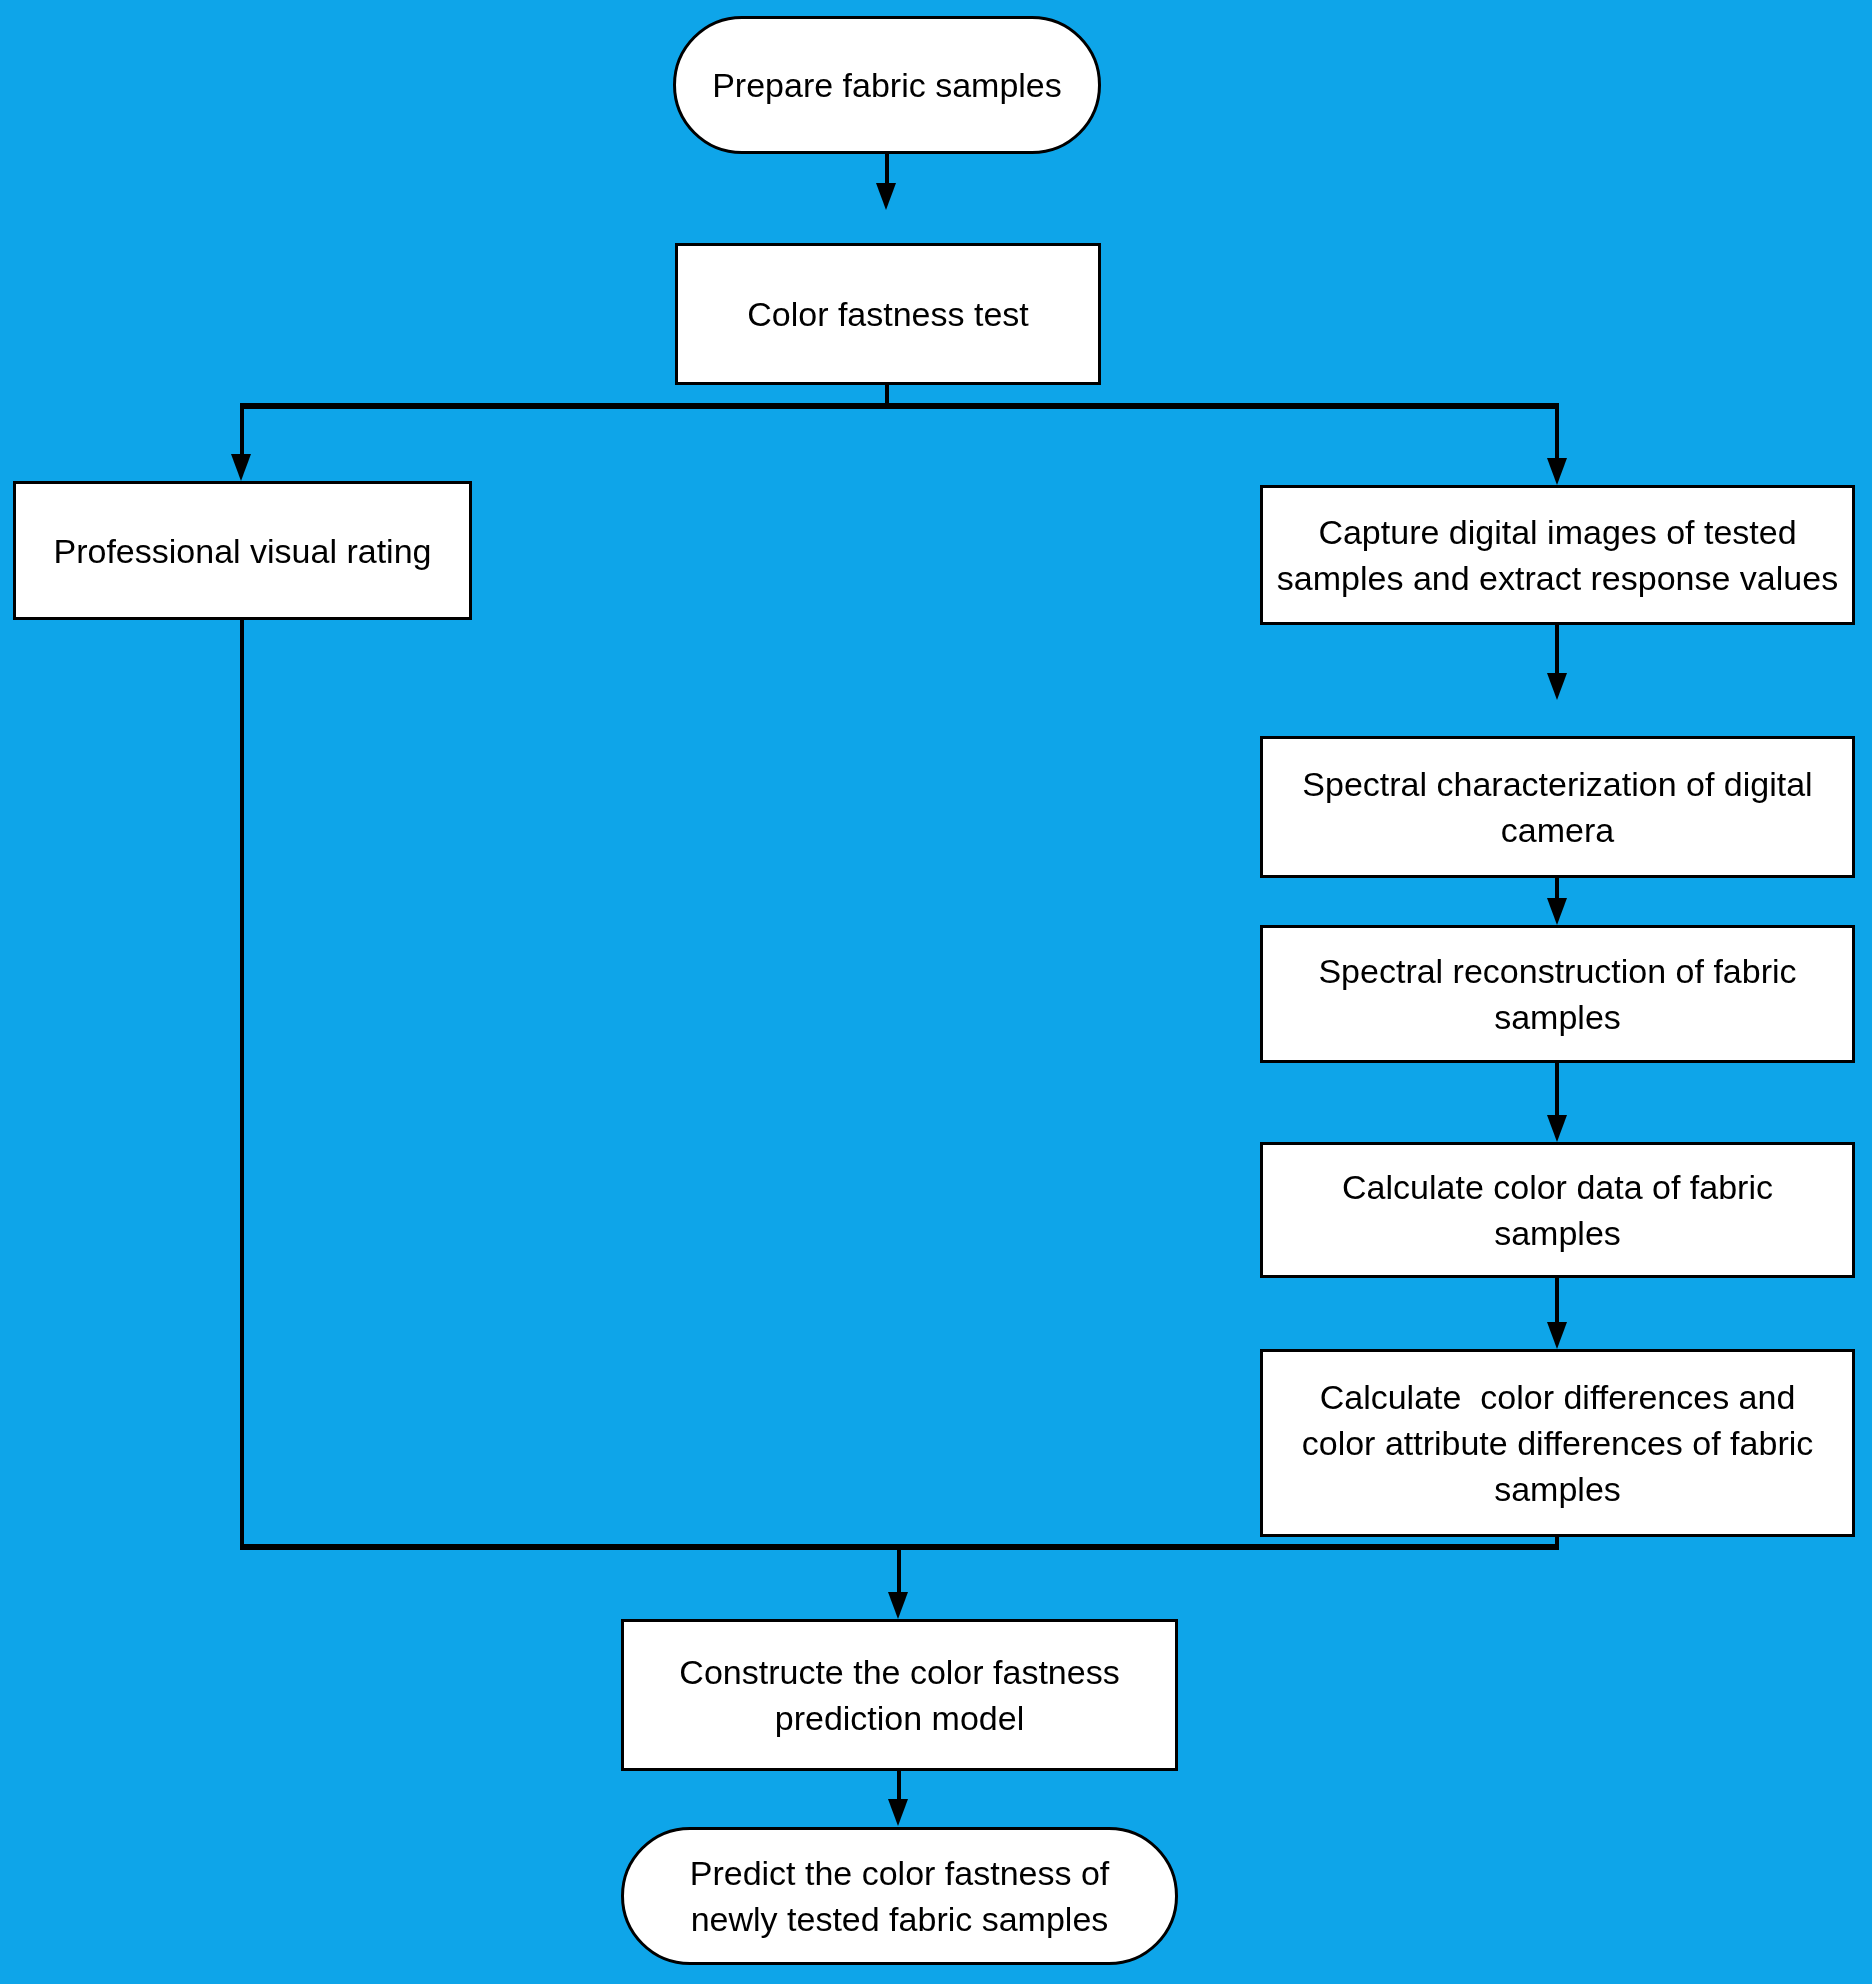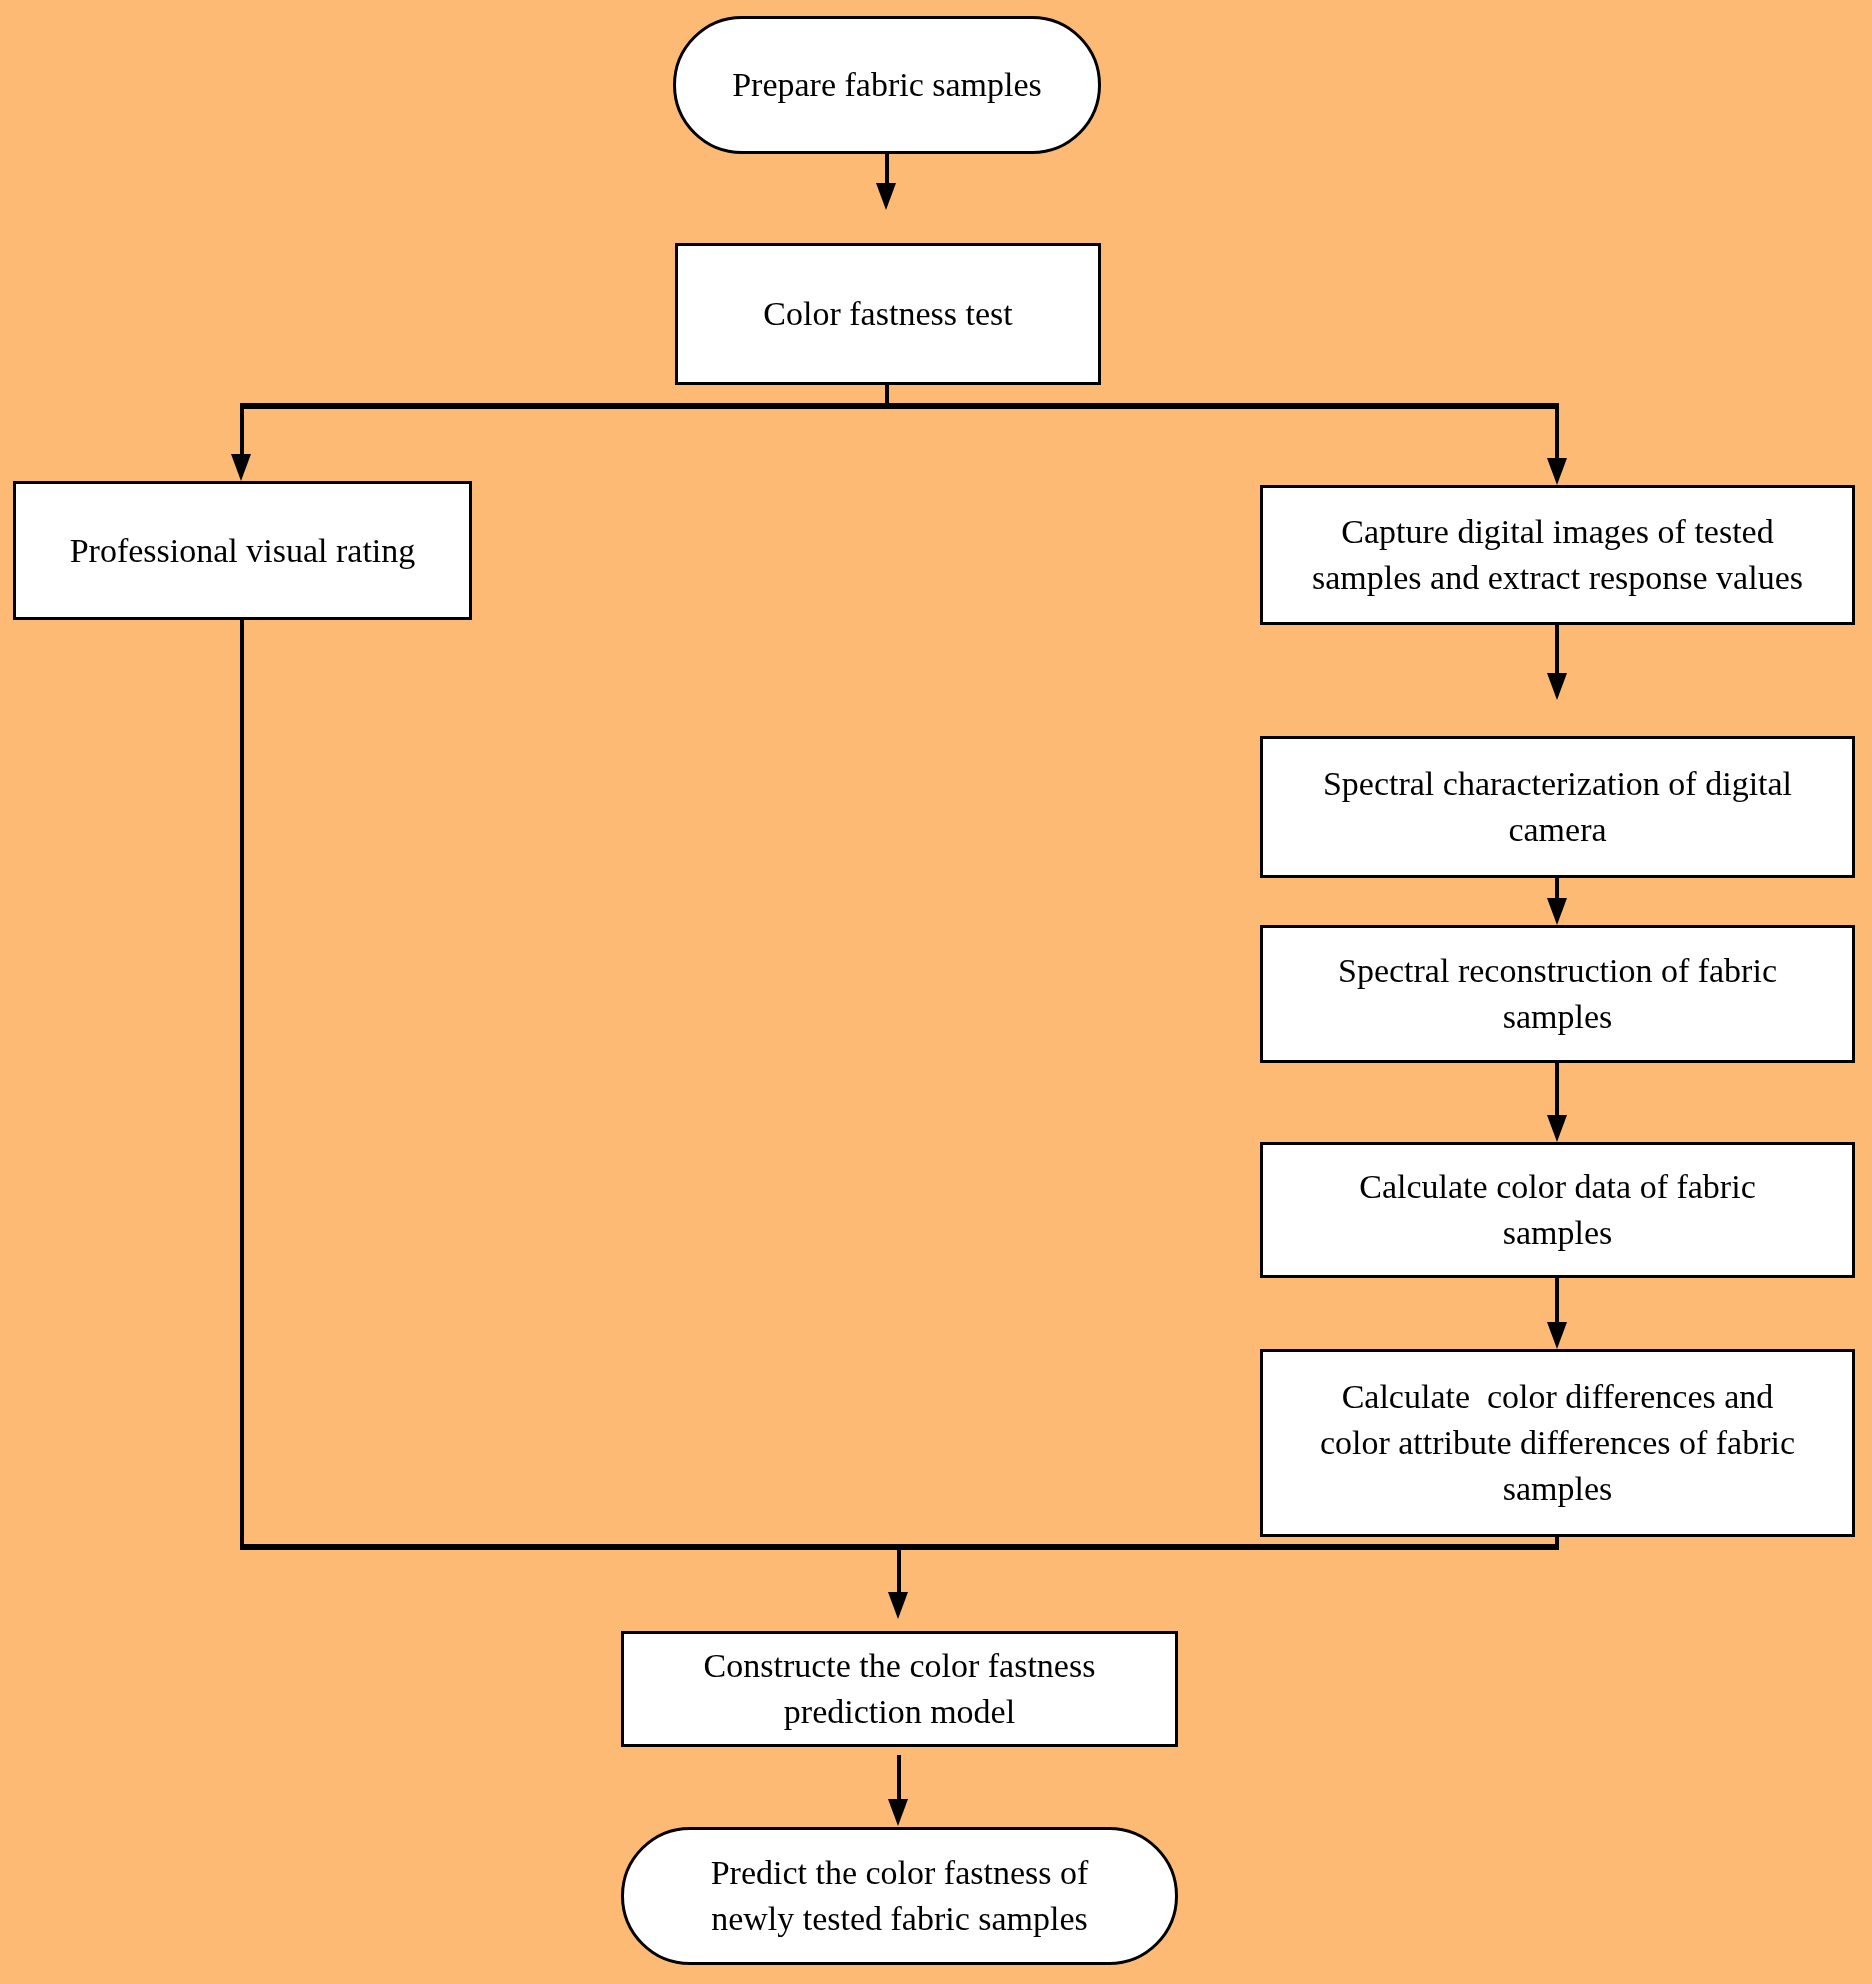--- a/index.html
+++ b/index.html
@@ -1,21 +1,21 @@
 <!DOCTYPE html>
 <html style="font-size:11.5px"><head>
 <meta charset="utf-8">
 <style>
   html, body { margin: 0; padding: 0; background: #ffffff; }
   #canvas {
     position: relative;
     width: 1872px;
     height: 1985px;
-    background: #fdba74;
-    font-family: Liberation Serif, serif;
+    background: #0ea5e9;
+    font-family: Liberation Sans, sans-serif;
     color: #000000;
     overflow: hidden;
   }
   .node {
     position: absolute;
     box-sizing: border-box;
     border: 3.6px solid #000000;
     background: #ffffff;
     display: flex;
     align-items: center;
@@ -64,21 +64,21 @@
   <div class="node" style="left:1260px; top:925px; width:595px; height:138px;">Spectral reconstruction of fabric
 samples</div>
 
   <div class="node" style="left:1260px; top:1142px; width:595px; height:136px;">Calculate color data of fabric
 samples</div>
 
   <div class="node" style="left:1260px; top:1349px; width:595px; height:188px;">Calculate  color differences and
 color attribute differences of fabric
 samples</div>
 
-  <div class="node" style="left:621px; top:1619px; width:557px; height:116px;margin-top:12px;">Constructe the color fastness
+  <div class="node" style="left:621px; top:1619px; width:557px; height:152px;">Constructe the color fastness
 prediction model</div>
 
   <div class="node stadium" style="left:621px; top:1827px; width:557px; height:138px;">Predict the color fastness of
 newly tested fabric samples</div>
 
   <div class="vline" style="left:885px; top:153px; height:32px;"></div>
   <div class="arrowhead" style="left:876px; top:183px;"></div>
 
   <div class="vline" style="left:885px; top:351px; height:56px;"></div>
   <div class="hline" style="left:240px; top:403px; width:1319px;"></div>

